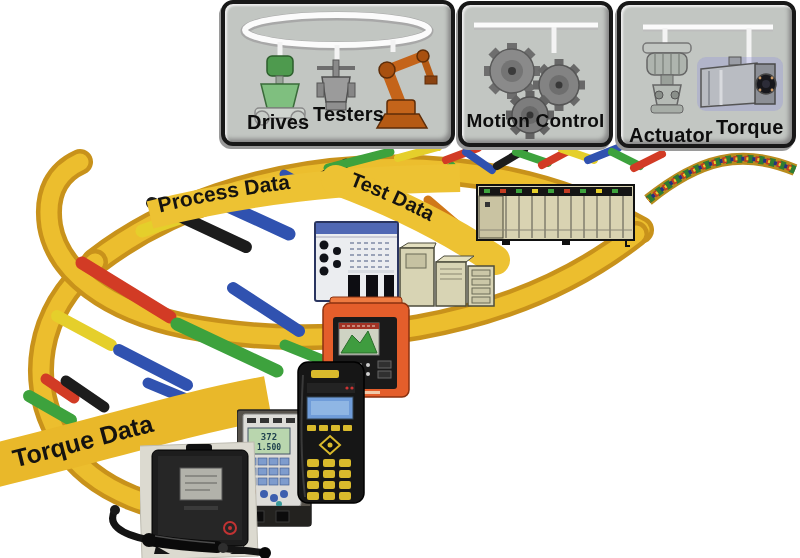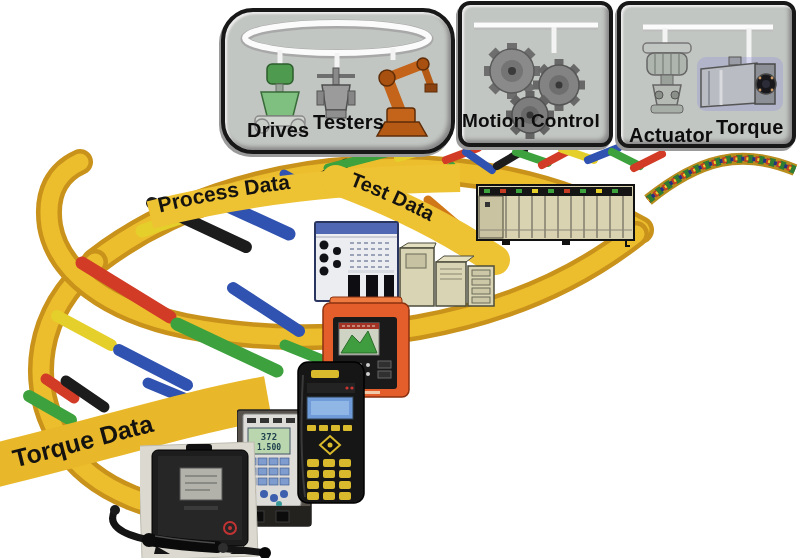--- a/index.html
+++ b/index.html
@@ -303,21 +303,21 @@
       <path d="M 10 12 C 2 26, 14 36, 44 42 C 88 50, 128 50, 160 55" fill="none" stroke="#141414" stroke-width="7" stroke-linecap="round"></path>
       <path d="M 44 42 C 70 46, 95 48, 112 49" fill="none" stroke="#0a0a0a" stroke-width="12" stroke-linecap="round"></path>
       <circle cx="10" cy="12" r="5" fill="#1a1a1a"></circle>
       <circle cx="44" cy="42" r="7" fill="#0c0c0c"></circle>
       <circle cx="118" cy="50" r="5" fill="#2e2e2e"></circle>
       <circle cx="160" cy="55" r="6" fill="#080808"></circle>
       <path d="M 50 38 C 75 42, 95 44, 110 45" fill="none" stroke="#4a4a4a" stroke-width="1.5"></path>
     </svg>
   </div>
 
-  <div class="eqbox" style="left:221px;top:8px;width:226px;height:138px;border-radius:32px;">
+  <div class="eqbox" style="left:221px;top:0;width:226px;height:138px;">
     <svg width="226" height="138" viewBox="0 0 226 138">
       <ellipse cx="112" cy="27" rx="92" ry="15" fill="none" stroke="#a8a8a8" stroke-width="9"></ellipse>
       <ellipse cx="112" cy="26" rx="92" ry="15" fill="none" stroke="#fbfbfb" stroke-width="6"></ellipse>
       <g stroke="#f3f3f3" stroke-width="5">
         <line x1="55" y1="38" x2="55" y2="58"></line>
           <line x1="112" y1="41" x2="112" y2="62"></line>
           <line x1="168" y1="36" x2="168" y2="48"></line>
       </g>
 
       <g transform="translate(26,52)">
@@ -387,21 +387,21 @@
               <line x1="0" y1="-24" x2="0" y2="24"></line>
             <line x1="-17" y1="-17" x2="17" y2="17"></line>
               <line x1="-17" y1="17" x2="17" y2="-17"></line>
           </g>
           <circle r="18" fill="#7d7d7d" stroke="#525252" stroke-width="1.5"></circle>
           <circle r="9" fill="#696969"></circle>
             <circle r="3.5" fill="#353535"></circle>
         </g>
       </g>
     </svg>
-    <span class="boxlabel" style="left:0;width:129px;text-align:center;top:106px;font-size:19px;">Motion Control</span>
+    <span class="boxlabel" style="left:0;width:147px;text-align:center;top:106px;font-size:19px;">Motion Control</span>
   </div>
 
   <div class="eqbox" style="left:617px;top:1px;width:171px;height:139px;">
     <svg width="171" height="139" viewBox="0 0 171 139">
       <line x1="22" y1="23" x2="152" y2="23" stroke="#bdbdbd" stroke-width="7"></line>
       <line x1="22" y1="22" x2="152" y2="22" stroke="#fbfbfb" stroke-width="5"></line>
       <line x1="44" y1="23" x2="44" y2="40" stroke="#f3f3f3" stroke-width="5"></line>
       <line x1="128" y1="23" x2="128" y2="60" stroke="#f3f3f3" stroke-width="5"></line>
 
       <g transform="translate(18,38)">

